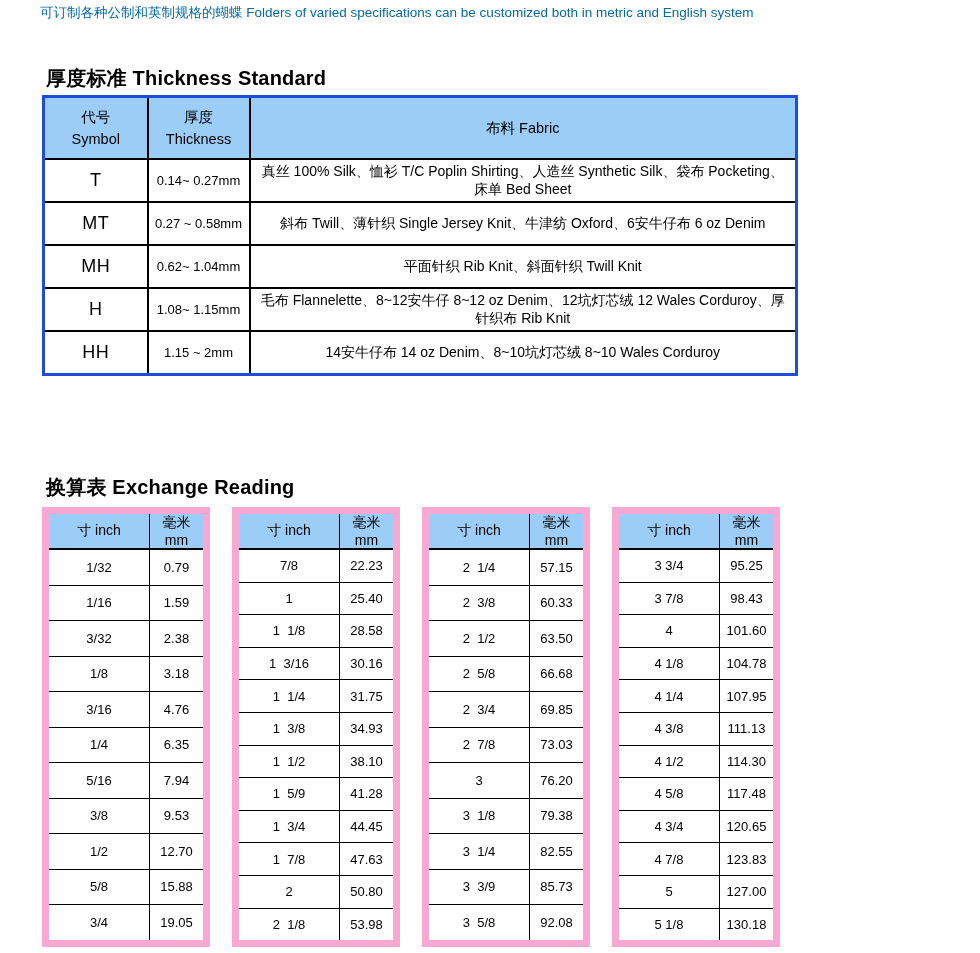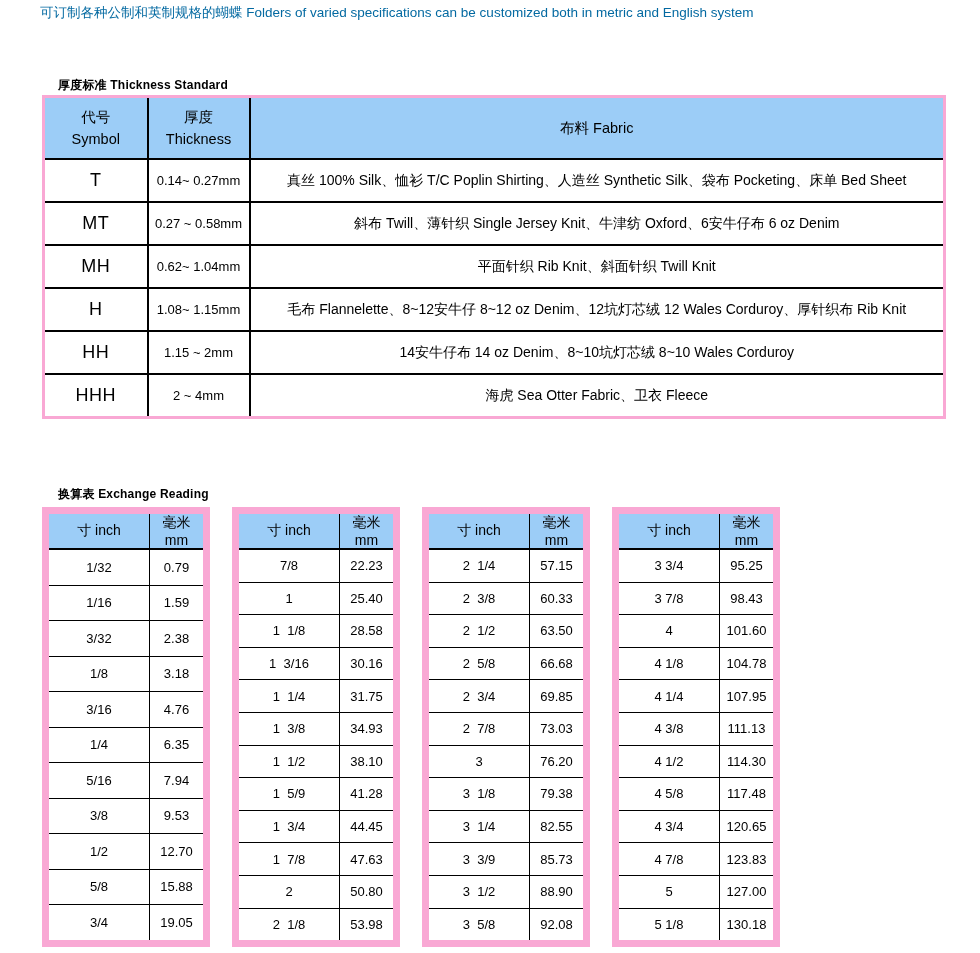--- a/index.html
+++ b/index.html
@@ -6,31 +6,31 @@
   body{
     width:980px;height:953px;background:#ffffff;position:relative;
     font-family:"Liberation Sans", sans-serif;color:#000;
     -webkit-font-smoothing:antialiased;
   }
   .top-note{
     position:absolute;top:4px;left:40px;
     font-size:13.5px;color:#0369a1;white-space:nowrap;
   }
   .section-title{
-    position:absolute;left:42px;margin:16px;
-    font-size:12px;font-weight:bold;color:#000;letter-spacing:0.2px;
+    position:absolute;left:42px;margin:4px;
+    font-size:20px;font-weight:bold;color:#000;letter-spacing:0.2px;
   }
   .title-thickness{top:61px;}
   .title-exchange{top:470px;}
 
   
   table{border-collapse:collapse;table-layout:fixed;}
   .thickness-table{
-    position:absolute;top:95px;left:42px;width:904px;
-    border:3px solid #f9a8d4;
+    position:absolute;top:95px;left:42px;width:756px;
+    border:3px solid #1d4ed8;
   }
   .thickness-table th,.thickness-table td{
     border:2px solid #000;text-align:center;vertical-align:middle;
     padding:0 6px;overflow:hidden;
   }
   .thickness-table th{
     background:#9ccdf7;font-weight:normal;font-size:14.5px;line-height:1.55;
   }
   .thickness-table col.c-symbol{width:104px;}
   .thickness-table col.c-thick{width:102px;}
@@ -103,25 +103,20 @@
       <tr>
         <td class="symbol">H</td>
         <td class="thickness">1.08~ 1.15mm</td>
         <td class="fabric">毛布 Flannelette、8~12安牛仔 8~12 oz Denim、12坑灯芯绒 12 Wales Corduroy、厚针织布 Rib Knit</td>
       </tr>
       <tr>
         <td class="symbol">HH</td>
         <td class="thickness">1.15 ~ 2mm</td>
         <td class="fabric">14安牛仔布 14 oz Denim、8~10坑灯芯绒 8~10 Wales Corduroy</td>
       </tr>
-      <tr>
-        <td class="symbol">HHH</td>
-        <td class="thickness">2 ~ 4mm</td>
-        <td class="fabric">海虎 Sea Otter Fabric、卫衣 Fleece</td>
-      </tr>
     </tbody>
 </table>
 
 <h2 class="section-title title-exchange">换算表 Exchange Reading</h2>
 
 <div class="exchange-row">
   <table class="ex-table">
     <colgroup>
         <col class="c-inch">
         <col class="c-mm">
@@ -287,24 +282,20 @@
         </tr>
         <tr>
           <td>3  1/4</td>
           <td>82.55</td>
         </tr>
         <tr>
           <td>3  3/9</td>
           <td>85.73</td>
         </tr>
         <tr>
-          <td>3  1/2</td>
-          <td>88.90</td>
-        </tr>
-        <tr>
           <td>3  5/8</td>
           <td>92.08</td>
         </tr>
       </tbody>
   </table>
   <table class="ex-table">
     <colgroup>
         <col class="c-inch">
         <col class="c-mm">
       </colgroup>

